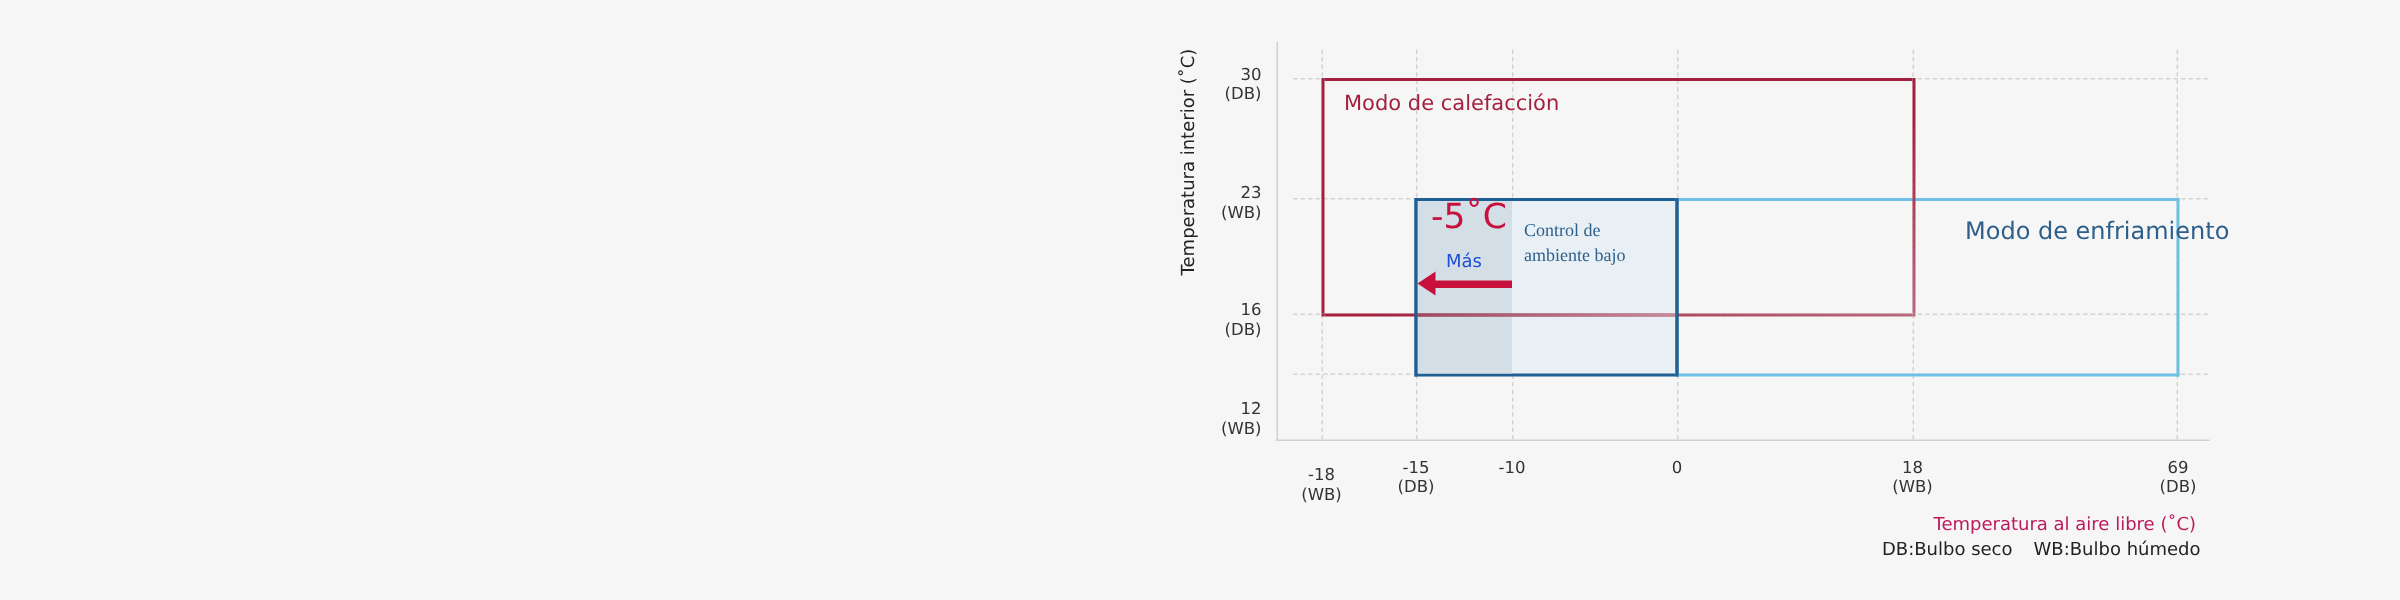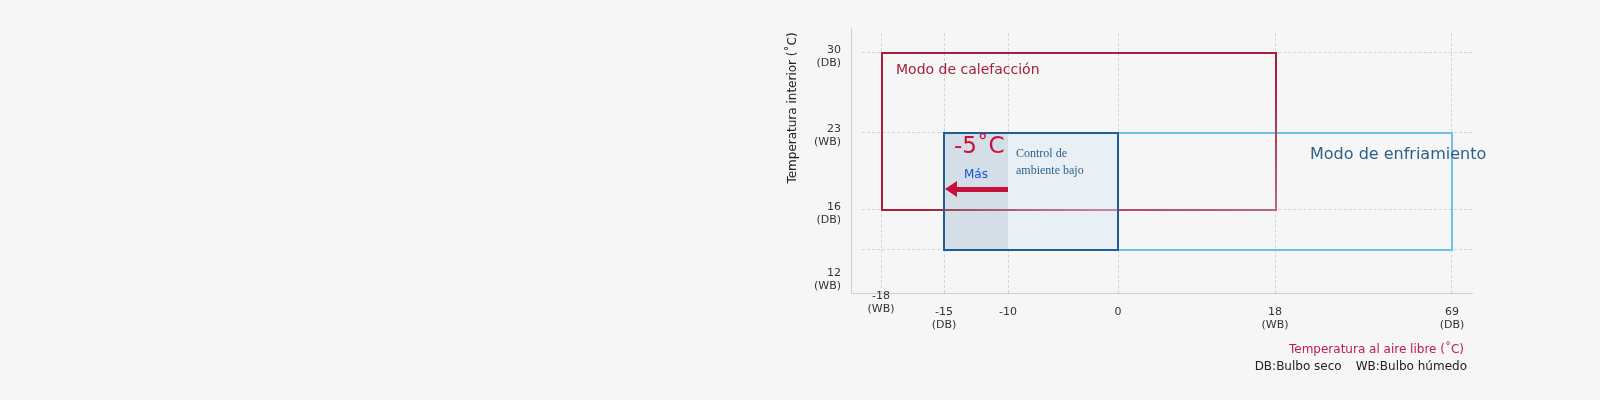--- a/index.html
+++ b/index.html
@@ -86,21 +86,21 @@
   <div>16</div>
   <div>(DB)</div>
 </div>
 <div class="ytick" style="left:781px; top:239px;margin-top:27px;">
   <div>12</div>
   <div>(WB)</div>
 </div>
 
 <div class="ylabel">Temperatura interior  (˚C)</div>
 
-<div class="xtick" style="left:851px; top:289px;">
+<div class="xtick" style="left:851px; top:310px;">
   <div>-18</div>
   <div>(WB)</div>
 </div>
 <div class="xtick" style="left:914px; top:305px;">
   <div>-15</div>
   <div>(DB)</div>
 </div>
 <div class="xtick" style="left:978px; top:305px;">
   <div>-10</div>
 </div>

